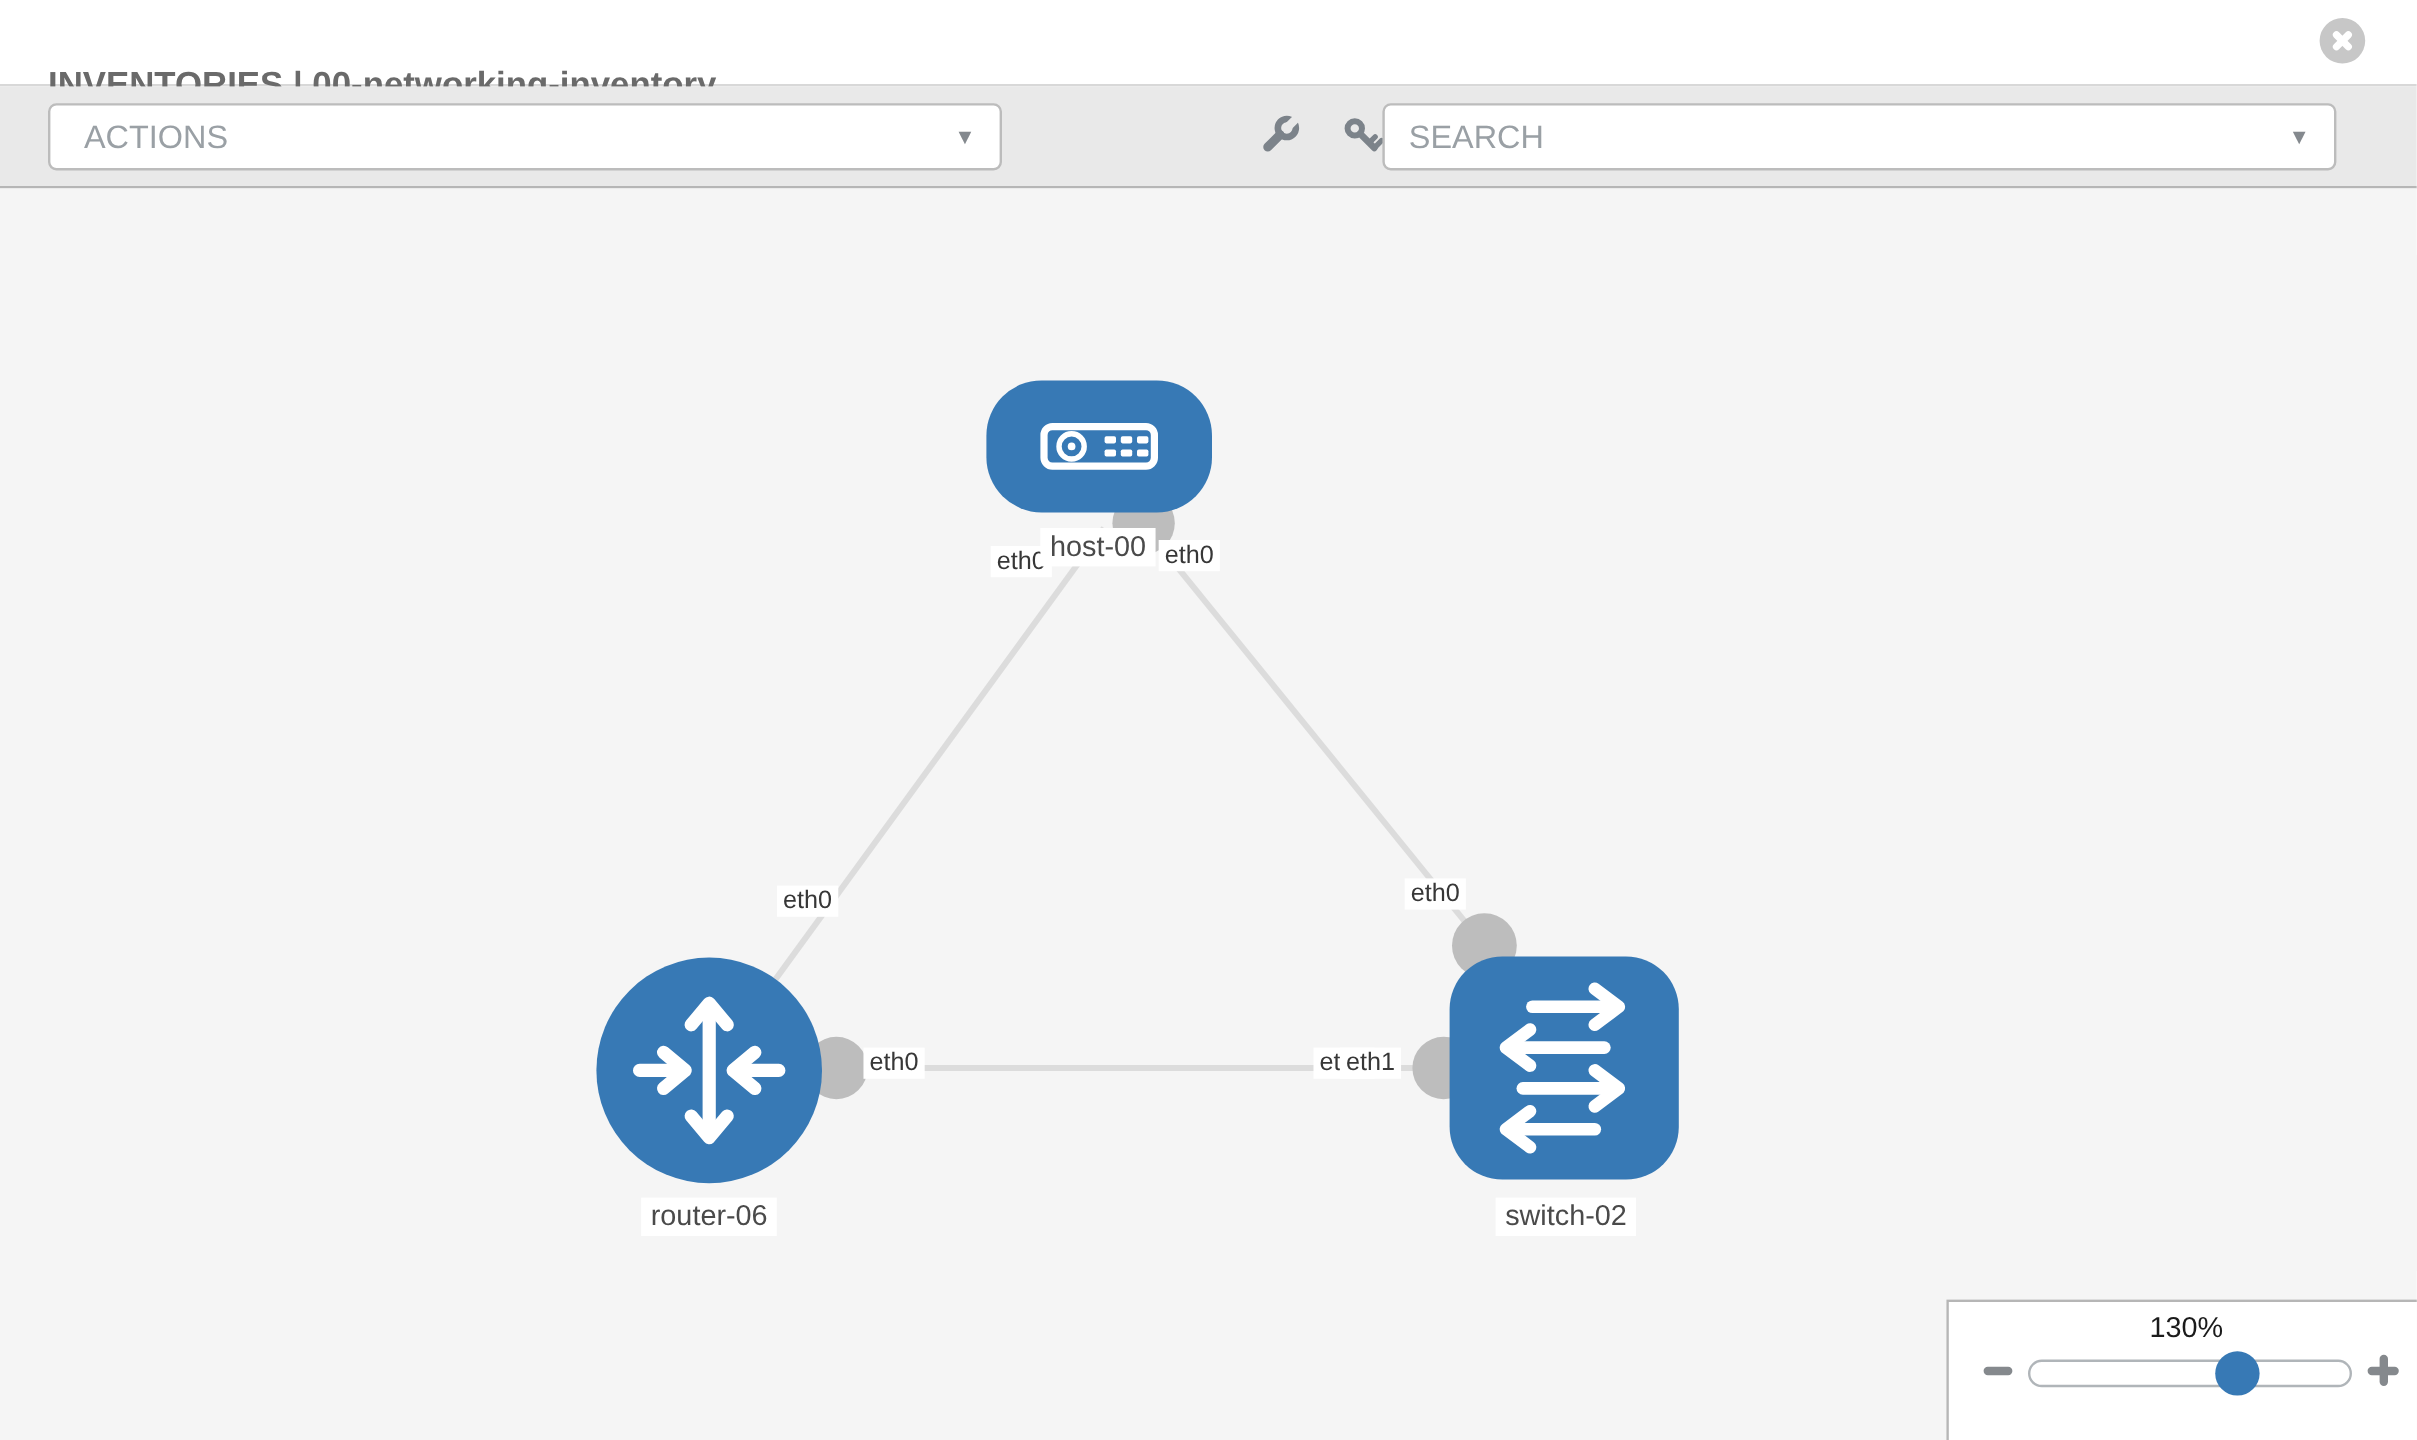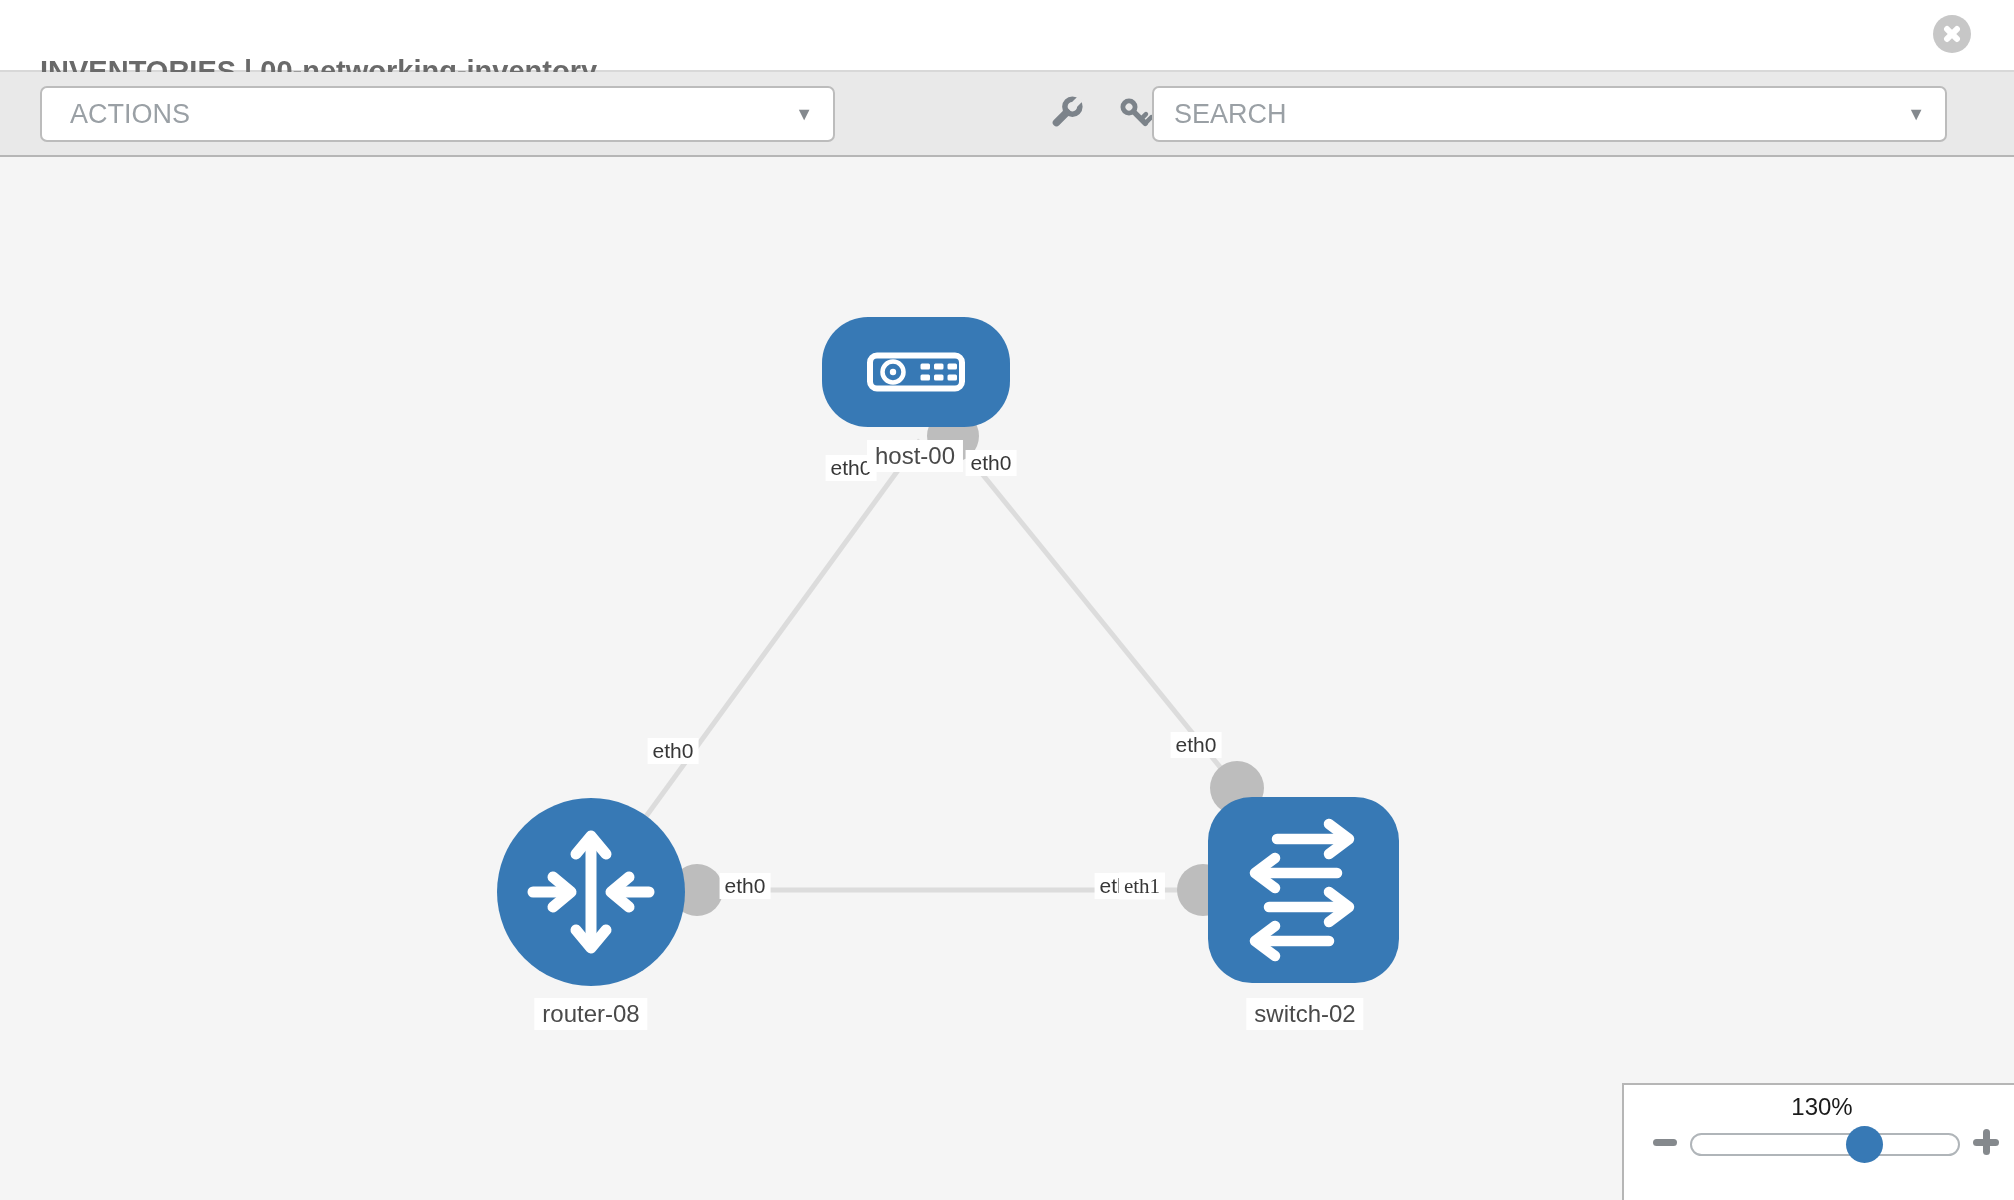--- a/index.html
+++ b/index.html
@@ -145,22 +145,22 @@
     </g>
   </svg>
 
   <div class="lbl if-lbl" style="left:851px;top:311px;">eth0</div>
   <div class="lbl node-lbl" style="left:915px;top:299px;">host-00</div>
   <div class="lbl if-lbl" style="left:991px;top:306px;">eth0</div>
   <div class="lbl if-lbl" style="left:673px;top:594px;">eth0</div>
   <div class="lbl if-lbl" style="left:1196px;top:588px;">eth0</div>
   <div class="lbl if-lbl" style="left:745px;top:729px;">eth0</div>
   <div class="lbl if-lbl" style="left:1120px;top:729px;">eth0</div>
-  <div class="lbl if-lbl" style="left:1142px;top:729px;font-family:Liberation Serif, serif;">eth1</div>
-  <div class="lbl node-lbl" style="left:591px;top:857px;">router-08</div>
+  <div class="lbl if-lbl" style="left:1142px;top:729px;">eth1</div>
+  <div class="lbl node-lbl" style="left:591px;top:857px;">router-06</div>
   <div class="lbl node-lbl" style="left:1305px;top:857px;">switch-02</div>
 </div>
 
 <div class="zoom-panel">
   <div class="zoom-level">130%</div>
   <div class="zoom-minus"></div>
   <div class="slider-track"></div>
   <div class="slider-handle"></div>
   <div class="zoom-plus"></div>
 </div>

